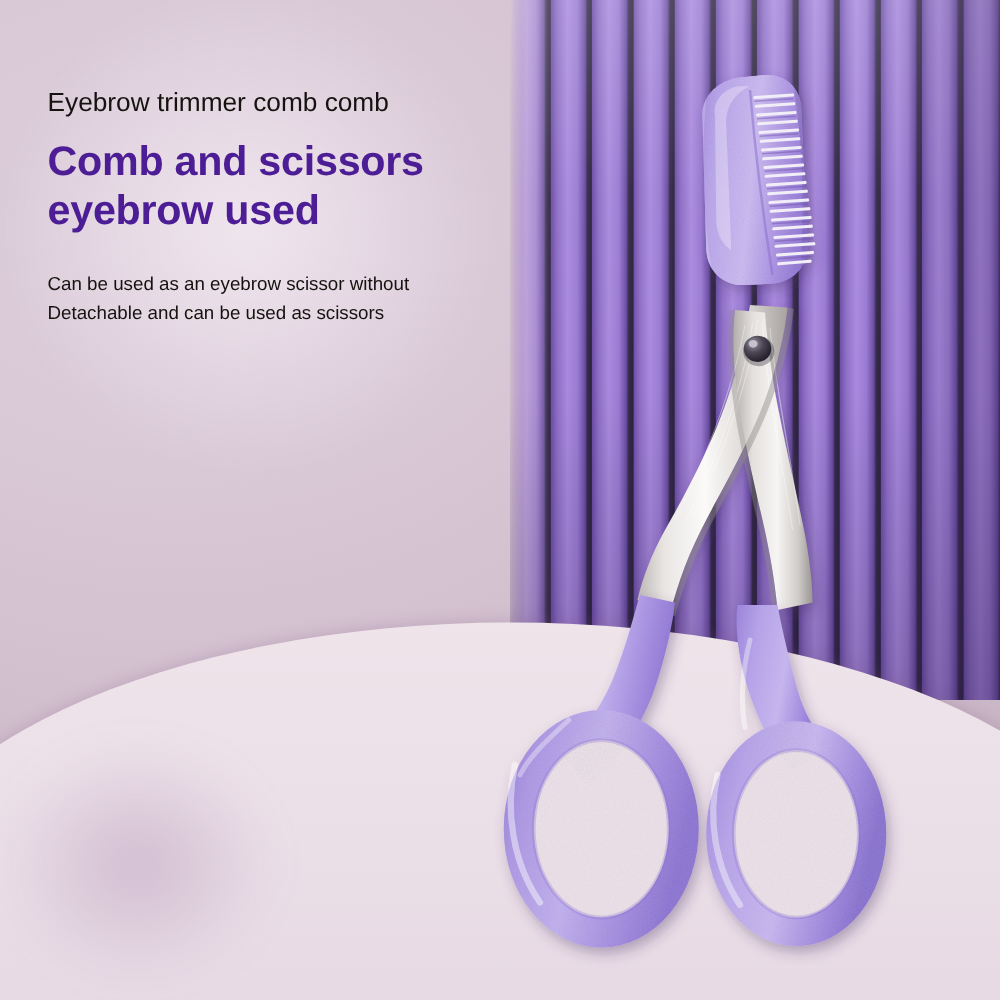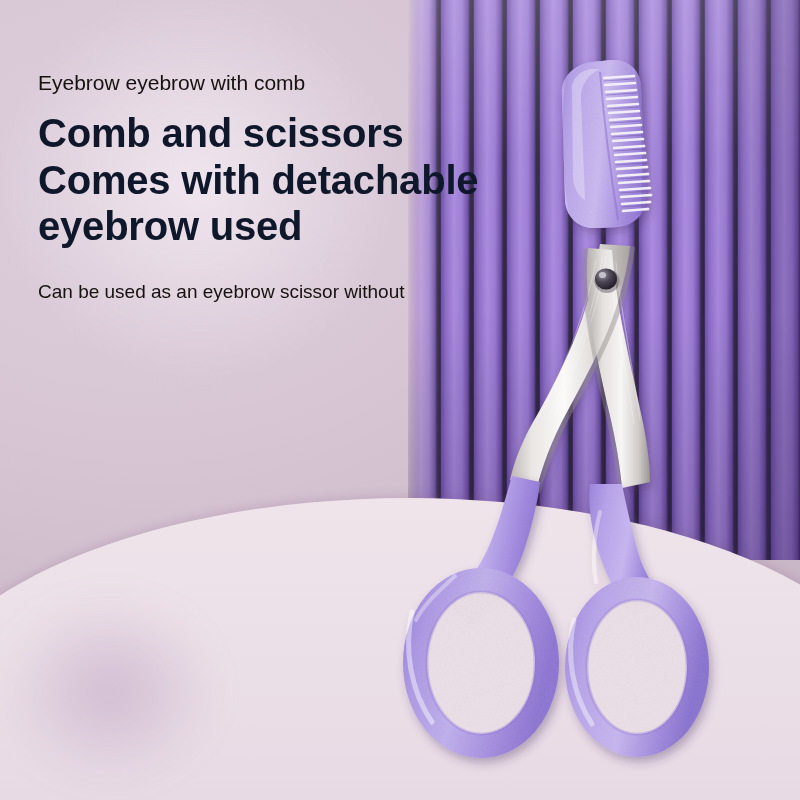--- a/index.html
+++ b/index.html
@@ -109,30 +109,30 @@
     z-index: 40;
   }
   .eyebrow-line {
     font-size: 21px;
     color: #15120f;
     line-height: 1.25;
     margin-bottom: 14px;
     white-space: nowrap;
   }
   .headline {
-    font-size: 40px;
+    font-size: 33px;
     font-weight: bold;
-    color: #0f172a;
+    color: #4c1d95;
     line-height: 1.16;
     letter-spacing: -0.2px;
   }
   .headline div { white-space: nowrap; }
   .body-copy {
     margin-top: 30px;
-    font-size: 19px;
+    font-size: 15px;
     color: #15120f;
     line-height: 1.42;
   }
   .body-copy div { white-space: nowrap; }
   .body-gap { height: 2px; }
 
   
   .scissors { position: absolute; inset: 0; z-index: 30; pointer-events: none; }
 </style>
 </head>
@@ -366,27 +366,27 @@
       <path d="M600,512 C594,536 592,560 596,582" fill="none" stroke="#ffffff" stroke-opacity="0.38" stroke-width="4" stroke-linecap="round"></path>
 
       <g opacity="0.55">
         <path d="M512,476 C506,496 500,520 490,544 C478,572 462,590 446,600 L470,628 C492,612 510,586 522,556 C532,528 538,500 540,482 Z" fill="#ffffff" fill-opacity="0.5" filter="url(#grain)"></path>
         <path d="M622,484 C626,506 632,530 638,552 C644,572 652,586 664,596 L634,616 C618,600 606,576 598,550 C590,524 588,500 590,484 Z" fill="#ffffff" fill-opacity="0.5" filter="url(#grain)"></path>
       </g>
     </g>
   </svg>
 
   <div class="copy">
-    <div class="eyebrow-line">Eyebrow eyebrow with comb</div>
+    <div class="eyebrow-line">Eyebrow trimmer comb comb</div>
 
     <div class="headline">
       <div>Comb and scissors</div>
-      <div>Comes with detachable</div>
       <div>eyebrow used</div>
     </div>
 
     <div class="body-copy">
       <div>Can be used as an eyebrow scissor without</div>
       <div class="body-gap"></div>
+      <div>Detachable and can be used as scissors</div>
     </div>
   </div>
 
 </div>
 
 </body></html>

